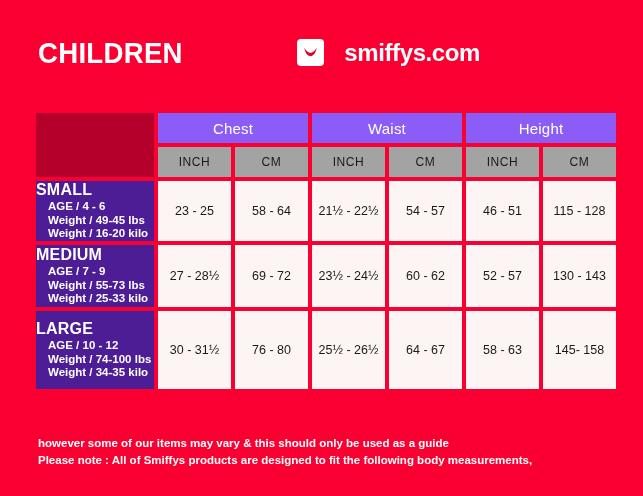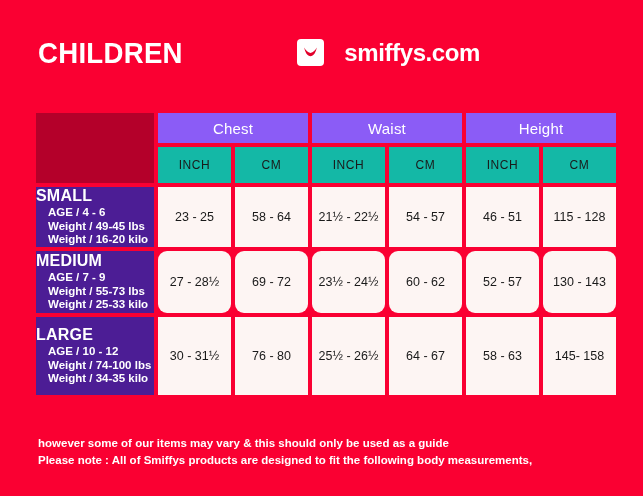--- a/index.html
+++ b/index.html
@@ -94,24 +94,24 @@
     background: #8b5cf6;
     color: #ffffff;
     font-size: 15px;
     font-weight: bold;
     text-align: center;
     height: 30px;
     vertical-align: middle;
     letter-spacing: 0.2px;
   }
   .unit-head {
-    background: #14b8a6;
+    background: #a3a3a3;
     color: #1a1a1a;
     font-size: 12px;
-    height: 36px;
+    height: 30px;
     vertical-align: middle;
     letter-spacing: 0.6px;
   }
   .size-name-cell {
     background: #4c1d95;
     color: #ffffff;
     vertical-align: middle;
     padding: 6px 0 6px 9px;
     line-height: 1.17;
   }
@@ -129,21 +129,21 @@
   }
   .value-cell {
     background: #fdf5f3;
     color: #1a1a1a;
     font-size: 12.5px;
     text-align: center;
     vertical-align: middle;
     height: 66px;
   }
   .row-small  .value-cell { height: 60px; }
-  .row-medium .value-cell { height: 62px; border-radius: 9px; }
+  .row-medium .value-cell { height: 62px; }
   .row-large  .value-cell { height: 78px; }
 
   
   .footnote {
     position: absolute;
     left: 38px;
     top: 435px;
     width: 576px;
     color: #ffffff;
     font-size: 11.5px;

